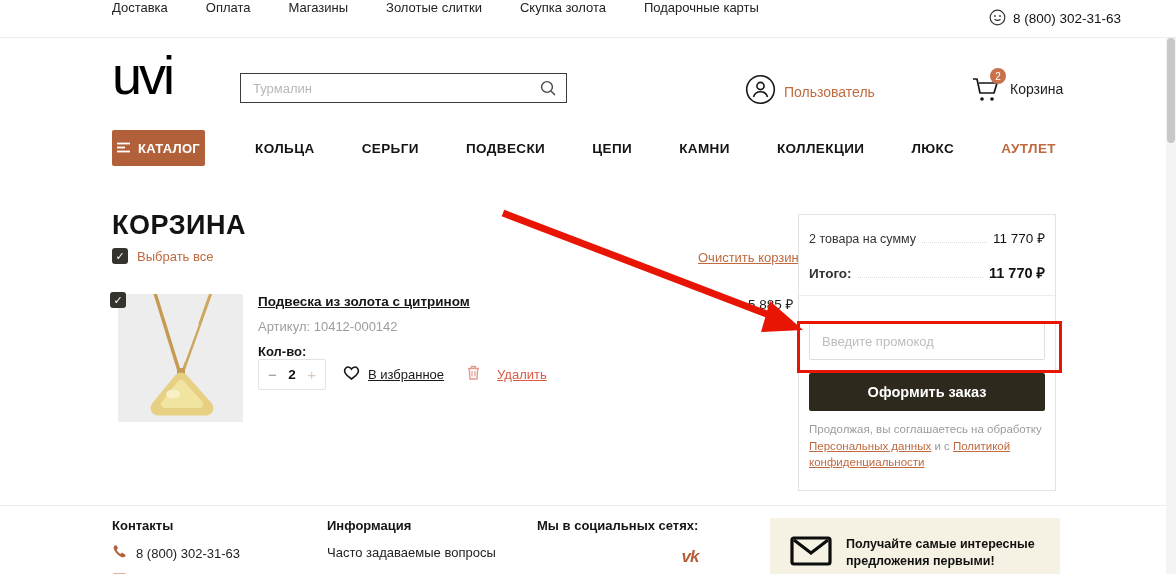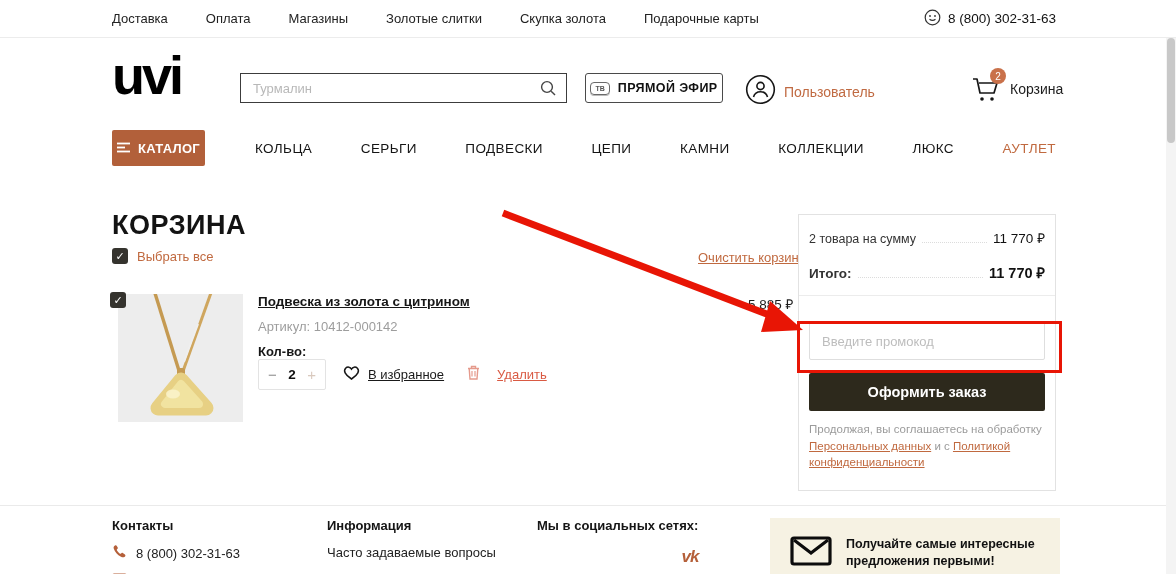--- a/index.html
+++ b/index.html
@@ -3,28 +3,28 @@
 <meta charset="utf-8">
 <style>
   * { margin:0; padding:0; box-sizing:border-box; }
   html,body { width:1176px; height:574px; overflow:hidden; background:#fff;
     font-family:"Liberation Sans", sans-serif; color:#1e1e1e; }
   .page { position:relative; width:1176px; height:574px; background:#fff; }
   .abs { position:absolute; }
 
   
   .topbar { top:0; left:0; width:1176px; height:38px; border-bottom:1px solid #ececec;
-    display:flex; align-items:center; padding:0 120px 0 112px; font-size:13px; color:#222;gap:32px; }
+    display:flex; padding:0 55px 0 112px; font-size:13px; color:#222;gap:32px; }
   .topbar-links { display:flex; gap:38px; }
   .topbar-links a { color:#222; text-decoration:none; cursor:pointer; }
   .topbar-phone { margin-left:auto; display:flex; align-items:center; gap:7px; font-size:13.5px; color:#111; }
 
   
   .header { top:38px; left:112px; width:944px; height:97px; }
-  .logo { left:0; top:10px; font-size:54px; font-weight:700; letter-spacing:-3px; color:#000;
+  .logo { left:0; top:10px; font-size:54px; font-weight:400; letter-spacing:-3px; color:#000;
     line-height:1; cursor:pointer; }
   .searchbox { left:128px; top:35px; width:327px; height:30px; border:1px solid #3c3c3c; background:#fff; }
   .searchbox input { width:100%; height:100%; border:0; outline:none; padding:0 34px 0 12px;
     font-size:13px; font-family:inherit; color:#222; background:transparent; }
   .searchbox input::placeholder { color:#b8b8b8; }
   .search-ico { position:absolute; right:8px; top:5px; }
   .live-btn { left:473px; top:35px; width:138px; height:30px; border:1px solid #4a4a4a; border-radius:3px;
     background:#fff; display:flex; align-items:center; justify-content:center; gap:8px; cursor:pointer; }
   .tv-badge { border:1px solid #6a6a6a; border-radius:4px; font-size:7px; font-weight:bold; color:#555;
     padding:2px 4px; line-height:1; box-shadow:0 1px 0 #bbb; }
@@ -37,21 +37,21 @@
   .badge { position:absolute; top:-6px; right:-4px; width:16px; height:16px; border-radius:50%;
     background:#c9714a; color:#fff; font-size:10px; display:flex; align-items:center; justify-content:center; }
 
   
   .catnav { top:130px; left:112px; width:944px; height:42px; }
   .catalog-btn { left:0; top:0; width:93px; height:36px; background:#b2603a; border:0; border-radius:2px;
     color:#fff; font-size:13px; font-weight:bold; display:flex; align-items:center; justify-content:center;
     gap:7px; cursor:pointer; font-family:inherit; letter-spacing:.3px; }
   .catnav-items { left:143px; top:0; width:801px; height:36px; display:flex; justify-content:space-between;
     align-items:center; }
-  .catnav-items a { font-size:13.5px; font-weight:normal; color:#141414; text-decoration:none;
+  .catnav-items a { font-size:13.5px; font-weight:bold; color:#141414; text-decoration:none;
     letter-spacing:.4px; cursor:pointer; }
   .catnav-items a.outlet { color:#c0693f; }
 
   
   .main { top:210px; left:112px; width:944px; height:292px; }
   .page-title { left:0; top:0; font-size:27px; font-weight:800; letter-spacing:.5px; color:#131313; }
   .selrow { left:0; top:38px; display:flex; align-items:center; gap:9px; cursor:pointer; }
   .cb { width:16px; height:16px; background:#35332e; border-radius:3px; color:#fff; font-size:11px;
     display:flex; align-items:center; justify-content:center; line-height:1; }
   .selrow .txt { font-size:13px; color:#c0693f; }
@@ -149,24 +149,20 @@
     <div class="abs searchbox">
       <input type="text" placeholder="Турмалин" style="">
       <span class="search-ico">
         <svg width="19" height="19" viewBox="0 0 19 19">
             <circle cx="8" cy="8" r="5.4" fill="none" stroke="#444" stroke-width="1.4"></circle>
             <line x1="12.2" y1="12.2" x2="16" y2="16" stroke="#444" stroke-width="1.4"></line>
           </svg>
       </span>
     </div>
 
-    <div class="abs live-btn">
-      <span class="tv-badge">ТВ</span>
-      <span class="lbl">ПРЯМОЙ ЭФИР</span>
-    </div>
 
     <div class="abs hgroup user-g">
       <span>
         <svg width="31" height="31" viewBox="0 0 31 31">
             <circle cx="15.5" cy="15.5" r="13.8" fill="none" stroke="#161616" stroke-width="1.6"></circle>
             <circle cx="15.5" cy="12" r="3.6" fill="none" stroke="#161616" stroke-width="1.6"></circle>
             <path d="M8.5 23 Q10 17.8 15.5 17.8 Q21 17.8 22.5 23" fill="none" stroke="#161616" stroke-width="1.6"></path>
           </svg>
       </span>
       <span class="txt">Пользователь</span>

